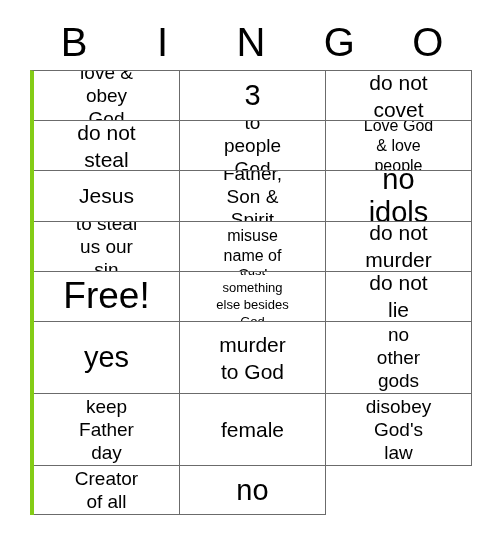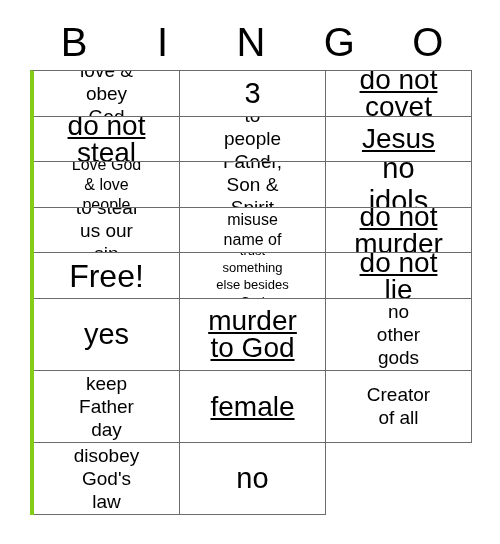--- a/index.html
+++ b/index.html
@@ -68,23 +68,23 @@
     overflow: hidden;
     background: #ffffff;
   }
   .cell-text {
     display: block;
     width: 100%;
     white-space: pre-line;
     word-break: break-word;
   }
   
-  .fs-xxl .cell-text { font-size: 32px; line-height: 38px; }
+  .fs-xxl .cell-text { font-size: 37px; line-height: 38px; }
   .fs-xl  .cell-text { font-size: 29px; line-height: 33px; }
-  .fs-lg  .cell-text { font-size: 28px; line-height: 27px; text-decoration: underline; }
+  .fs-lg  .cell-text { font-size: 21px; line-height: 27px; }
   .fs-md  .cell-text { font-size: 19px; line-height: 23px; }
   .fs-sm  .cell-text { font-size: 16px; line-height: 20px; }
   .fs-xs  .cell-text { font-size: 13px; line-height: 17px; }
 </style>
 </head>
 <body>
 
 <div id="card">
 
   <div id="header">
@@ -110,28 +110,28 @@
       </div>
       <div class="cell fs-lg">
         <span class="cell-text">do not
 steal</span>
       </div>
       <div class="cell fs-md">
         <span class="cell-text">to
 people
 God</span>
       </div>
-      <div class="cell fs-lg">
-        <span class="cell-text">Jesus</span>
-      </div>
       <div class="cell fs-sm">
         <span class="cell-text">Love God
 &amp; love
 people</span>
       </div>
+      <div class="cell fs-lg">
+        <span class="cell-text">Jesus</span>
+      </div>
       <div class="cell fs-md">
         <span class="cell-text">Father,
 Son &amp;
 Spirit</span>
       </div>
       <div class="cell fs-xl">
         <span class="cell-text">no
 idols</span>
       </div>
       <div class="cell fs-md">
@@ -176,26 +176,26 @@
       </div>
       <div class="cell fs-md">
         <span class="cell-text">keep
 Father
 day</span>
       </div>
       <div class="cell fs-lg">
         <span class="cell-text">female</span>
       </div>
       <div class="cell fs-md">
-        <span class="cell-text">Creator
-of all</span>
-      </div>
-      <div class="cell fs-md">
         <span class="cell-text">disobey
 God's
 law</span>
       </div>
+      <div class="cell fs-md">
+        <span class="cell-text">Creator
+of all</span>
+      </div>
       <div class="cell fs-xl">
         <span class="cell-text">no</span>
       </div>
     </div>
 
 </div>
 
 </body></html>

